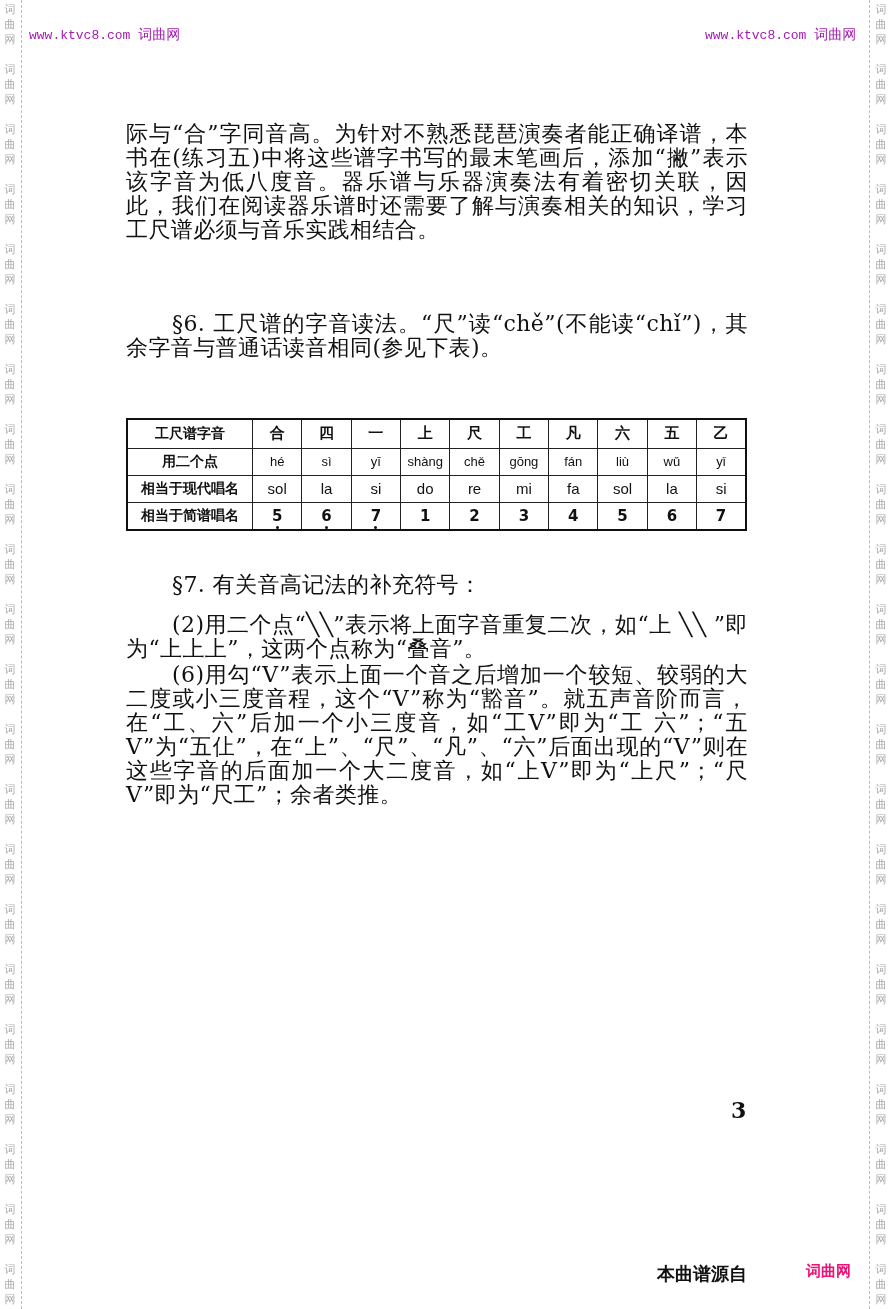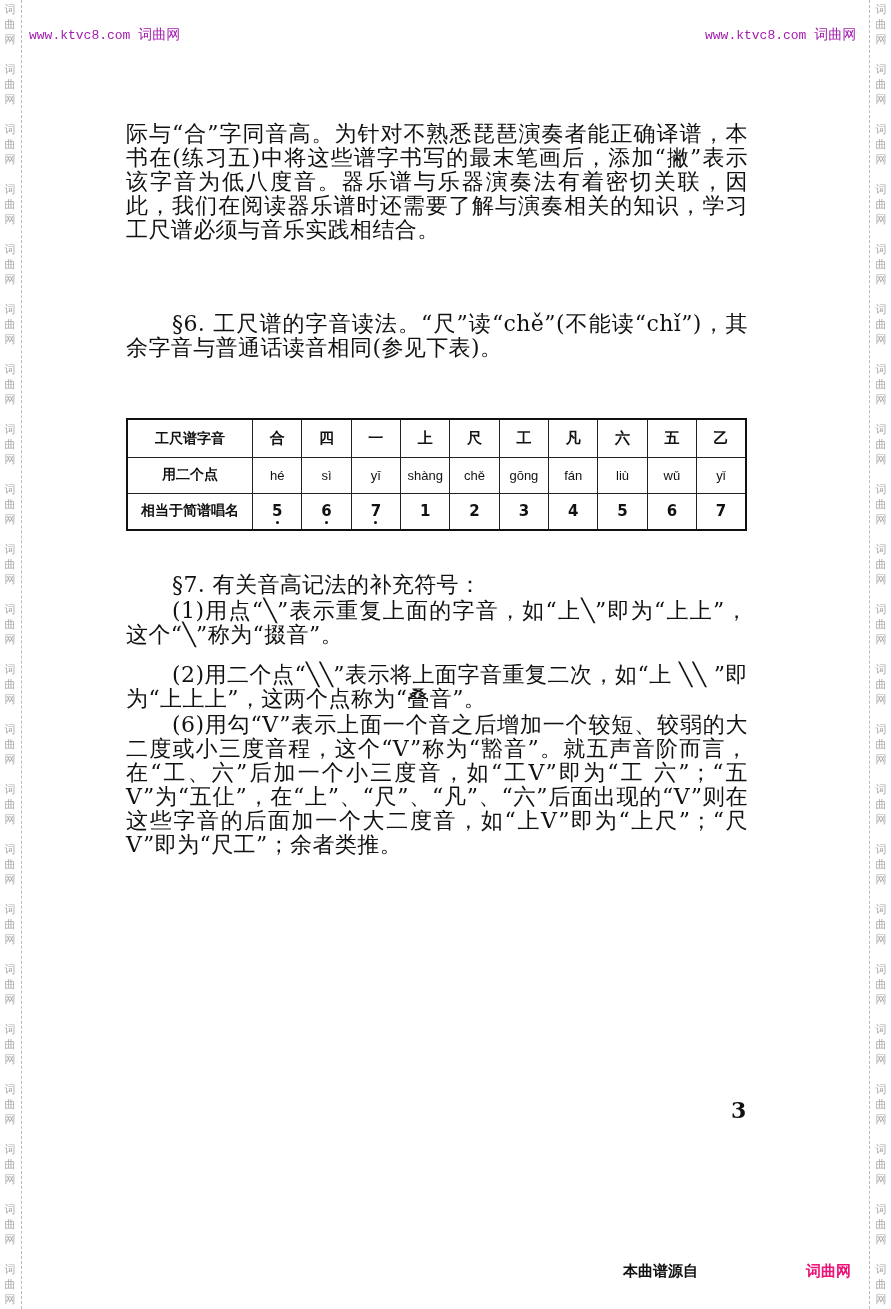--- a/index.html
+++ b/index.html
@@ -44,21 +44,21 @@
     table.zgp td.num { font-size: 15px; }
     .lowdot { position: relative; display: inline-block; }
     .lowdot::after {
       content: ""; position: absolute; left: 50%; bottom: -4px; width: 3px; height: 3px;
       margin-left: -1.5px; background: #111; border-radius: 50%;
     }
     .page-num {
       position: absolute; left: 731px; top: 1097px; font-size: 22px; font-weight: bold;
     }
     .footer-src {
-      position: absolute; left: 623px; top: 1262px; font-size: 15px; font-weight: bold;
+      position: absolute; left: 657px; top: 1262px; font-size: 18px; font-weight: bold;
       font-family: "DejaVu Sans", sans-serif; color: #111;
     }
     .footer-brand {
       position: absolute; left: 806px; top: 1262px; font-size: 15px; font-weight: bold;
       font-family: "DejaVu Sans", sans-serif;
     }
   </style>
 </head>
 <body>
 
@@ -328,38 +328,50 @@
         <td class="py">yī</td>
         <td class="py">shàng</td>
         <td class="py">chě</td>
         <td class="py">gōng</td>
         <td class="py">fán</td>
         <td class="py">liù</td>
         <td class="py">wǔ</td>
         <td class="py">yǐ</td>
       </tr>
       <tr>
+        <td class="head">相当于现代唱名</td>
+        <td class="sol">sol</td>
+        <td class="sol">la</td>
+        <td class="sol">si</td>
+        <td class="sol">do</td>
+        <td class="sol">re</td>
+        <td class="sol">mi</td>
+        <td class="sol">fa</td>
+        <td class="sol">sol</td>
+        <td class="sol">la</td>
+        <td class="sol">si</td>
+      </tr>
+      <tr>
         <td class="head">相当于简谱唱名</td>
         <td class="num"><span class="lowdot">5</span></td>
         <td class="num"><span class="lowdot">6</span></td>
         <td class="num"><span class="lowdot">7</span></td>
         <td class="num">1</td>
         <td class="num">2</td>
         <td class="num">3</td>
         <td class="num">4</td>
         <td class="num">5</td>
         <td class="num">6</td>
         <td class="num">7</td>
       </tr>
     </tbody>
 </table>
 
 <div class="content" style="top:573px;">
   <p class="para indent">§7. 有关音高记法的补充符号：</p>
-  <p class="para indent" style="margin-top:2px;">(1)用点“╲”表示重复上面的字音，如“上╲”即为“上上”，这个“╲”称为“掇音”。</p>
   <p class="para indent" style="margin-top:16px;">(2)用二个点“╲╲”表示将上面字音重复二次，如“上 ╲╲ ”即为“上上上”，这两个点称为“叠音”。</p>
   <p class="para indent" style="margin-top:2px;">(6)用勾“V”表示上面一个音之后增加一个较短、较弱的大二度或小三度音程，这个“V”称为“豁音”。就五声音阶而言，在“工、六”后加一个小三度音，如“工V”即为“工 六”；“五V”为“五仩”，在“上”、“尺”、“凡”、“六”后面出现的“V”则在这些字音的后面加一个大二度音，如“上V”即为“上尺”；“尺V”即为“尺工”；余者类推。</p>
 </div>
 
 <div class="page-num">3</div>
 
 <div class="footer-src">本曲谱源自</div>
 <div class="footer-brand" id="footer-brand" style="color: rgb(238, 17, 119);">词曲网</div>
 
 </body></html>

